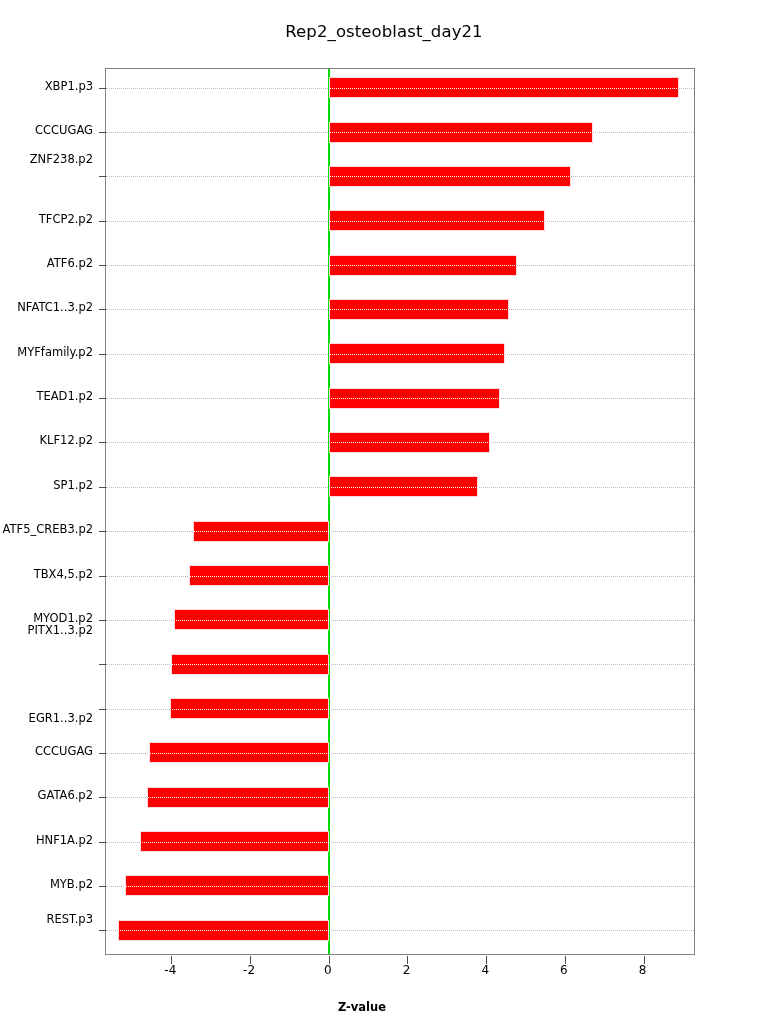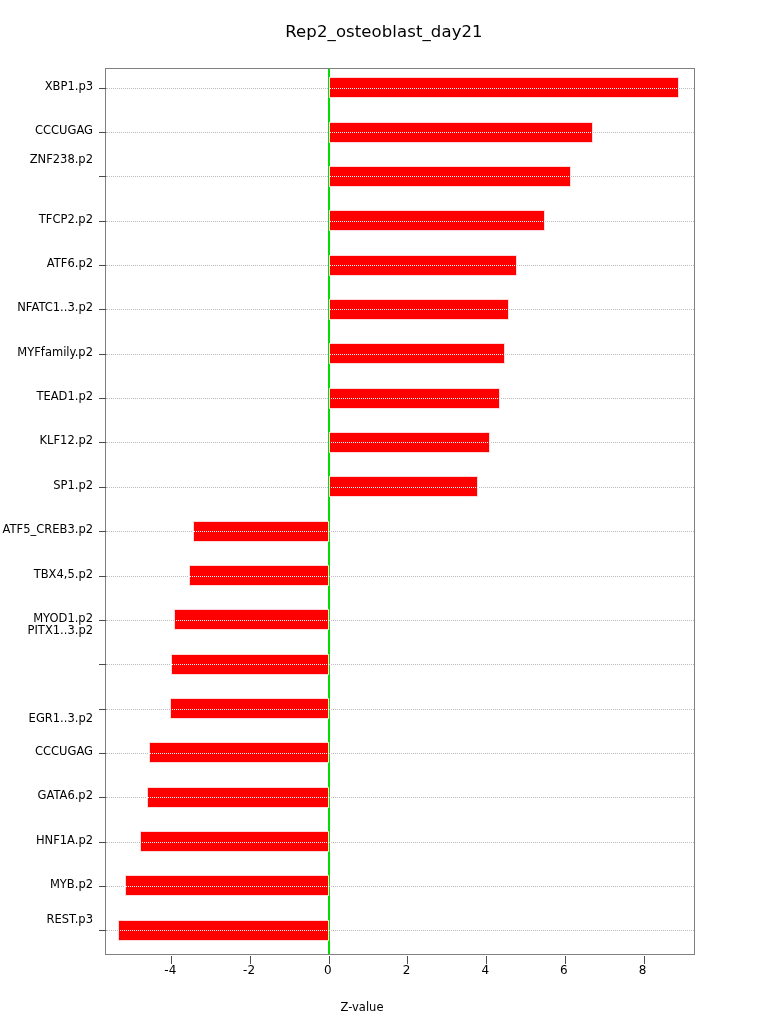--- a/index.html
+++ b/index.html
@@ -114,20 +114,21 @@
     color: #000;
   }
   #x-axis-title {
     position: absolute;
     top: 1000px;
     left: 0;
     width: 724px;
     text-align: center;
     font-size: 11.5px;
     color: #000;
+    font-weight: bold;
   }
 </style>
 </head>
 <body>
 
 <div id="chart-title">Rep2_osteoblast_day21</div>
 
 <div id="plot-area">
   <div id="plot-inner">
     <div id="zero-line" style="left: 222.025px;"></div>

